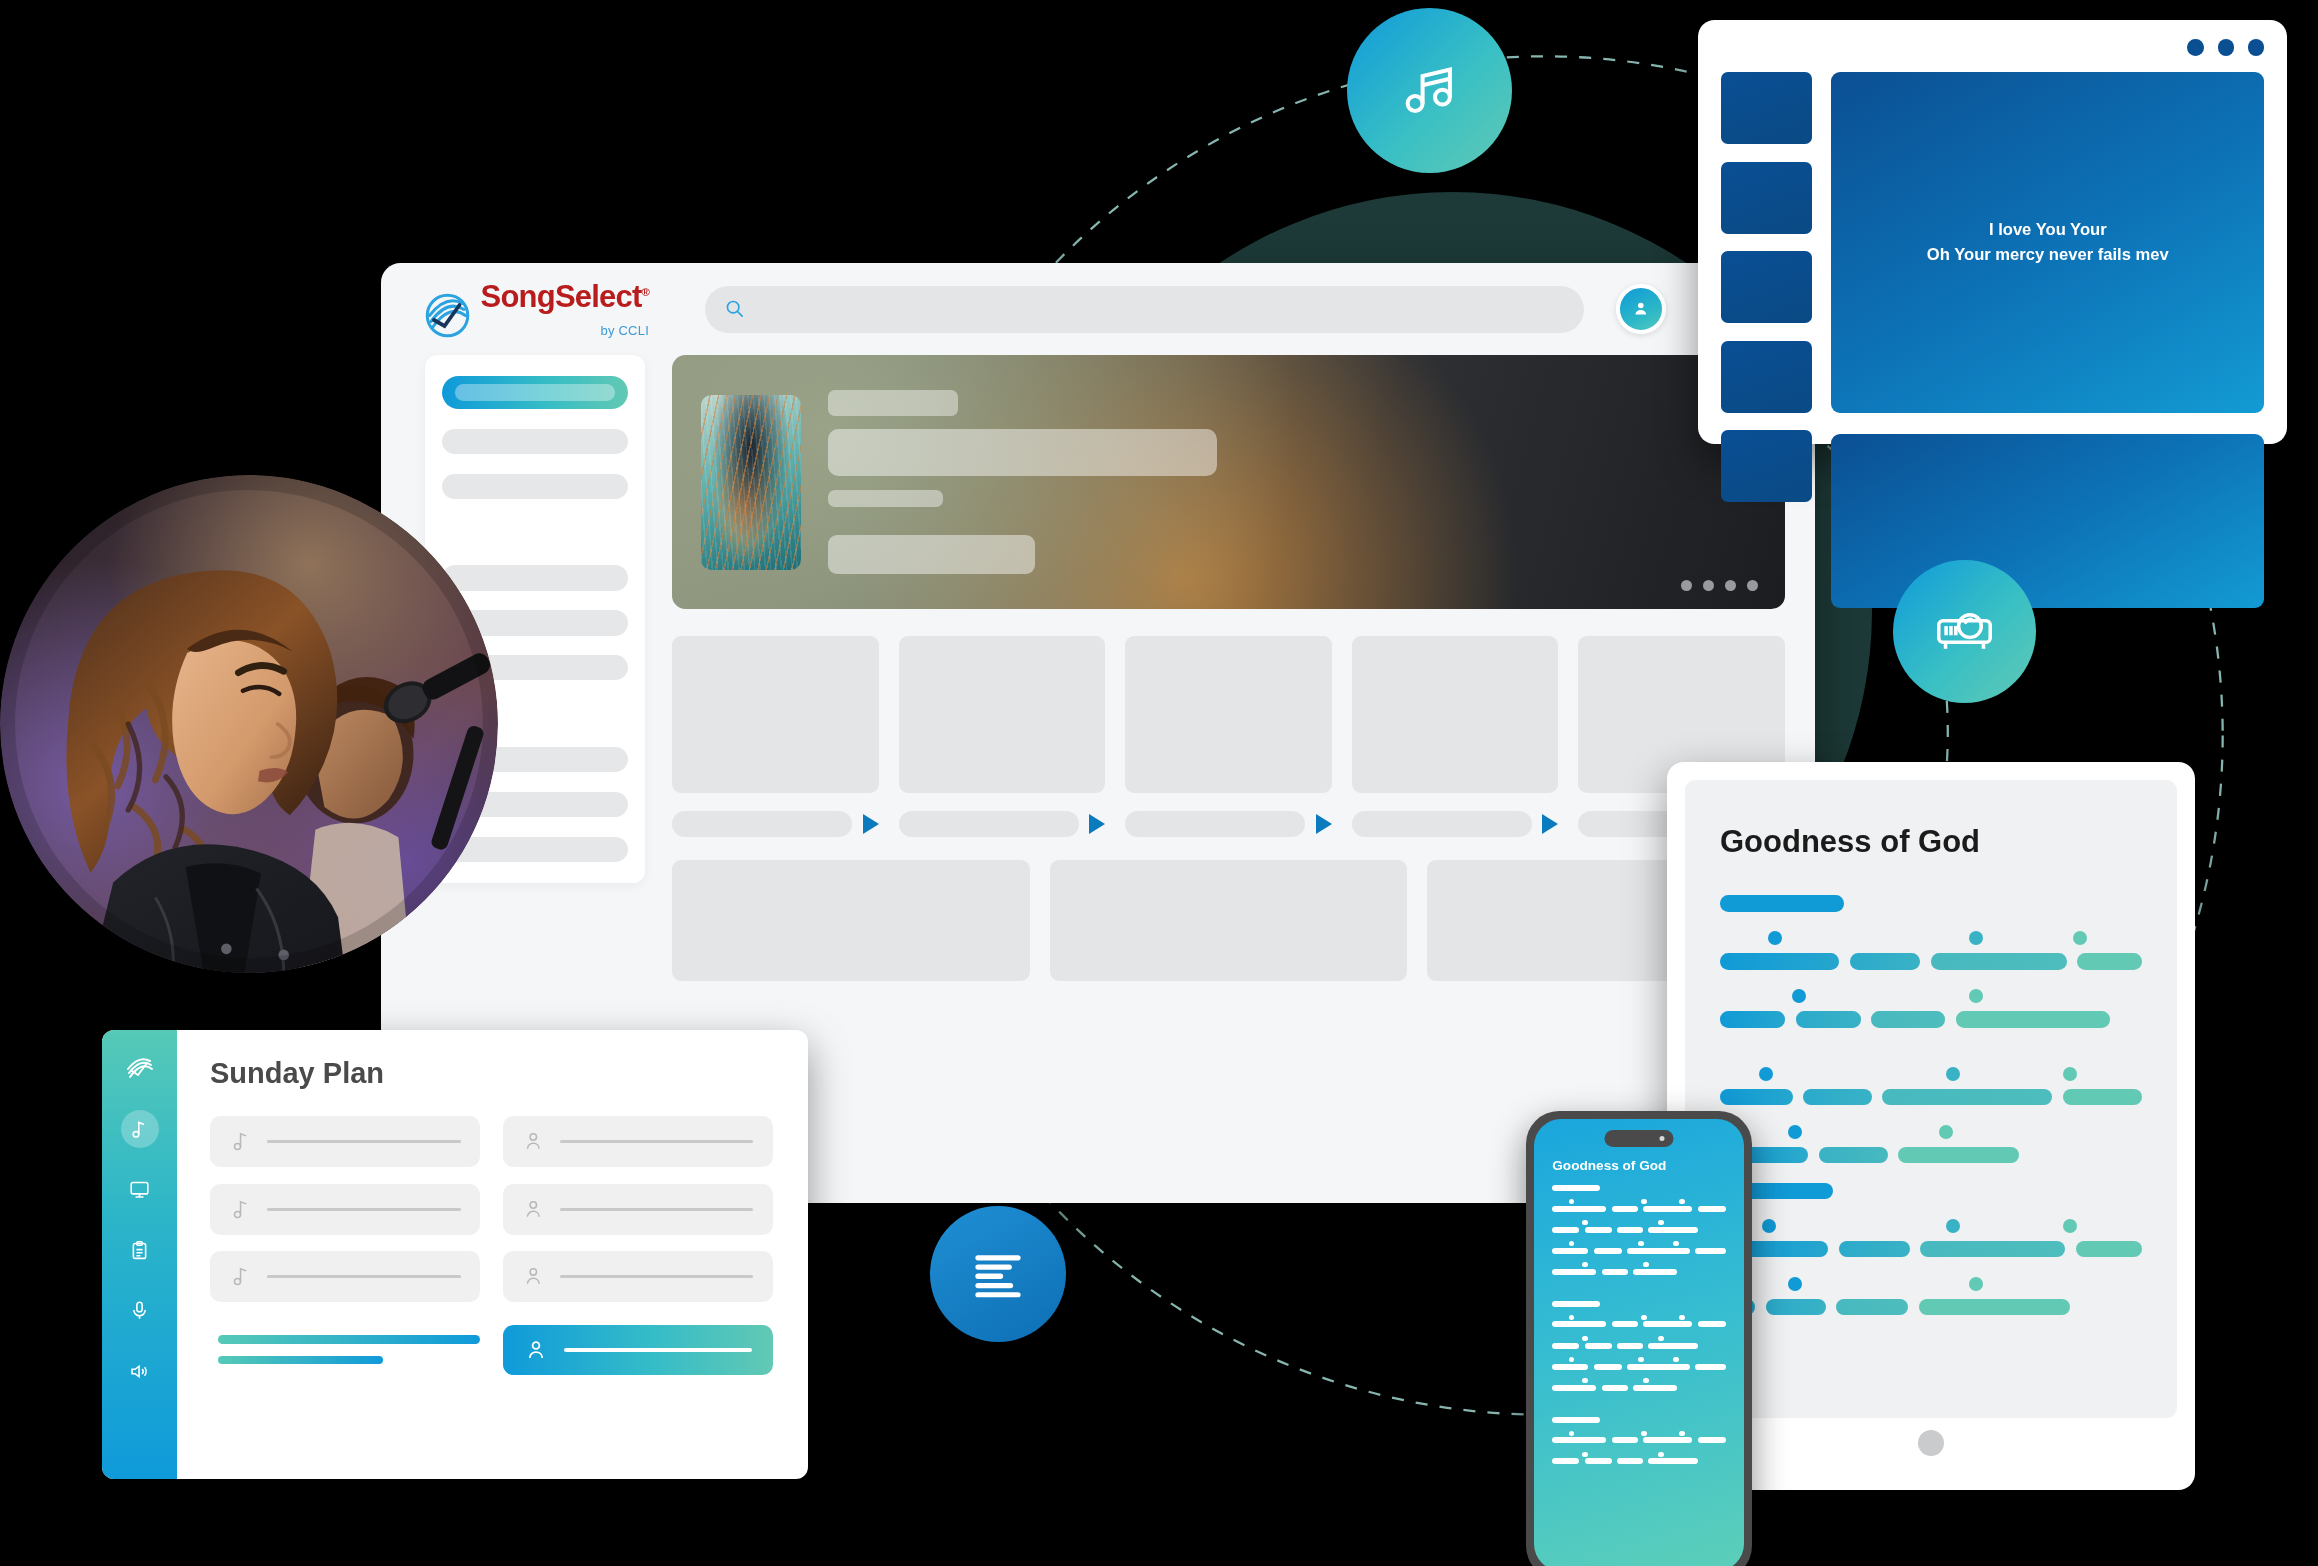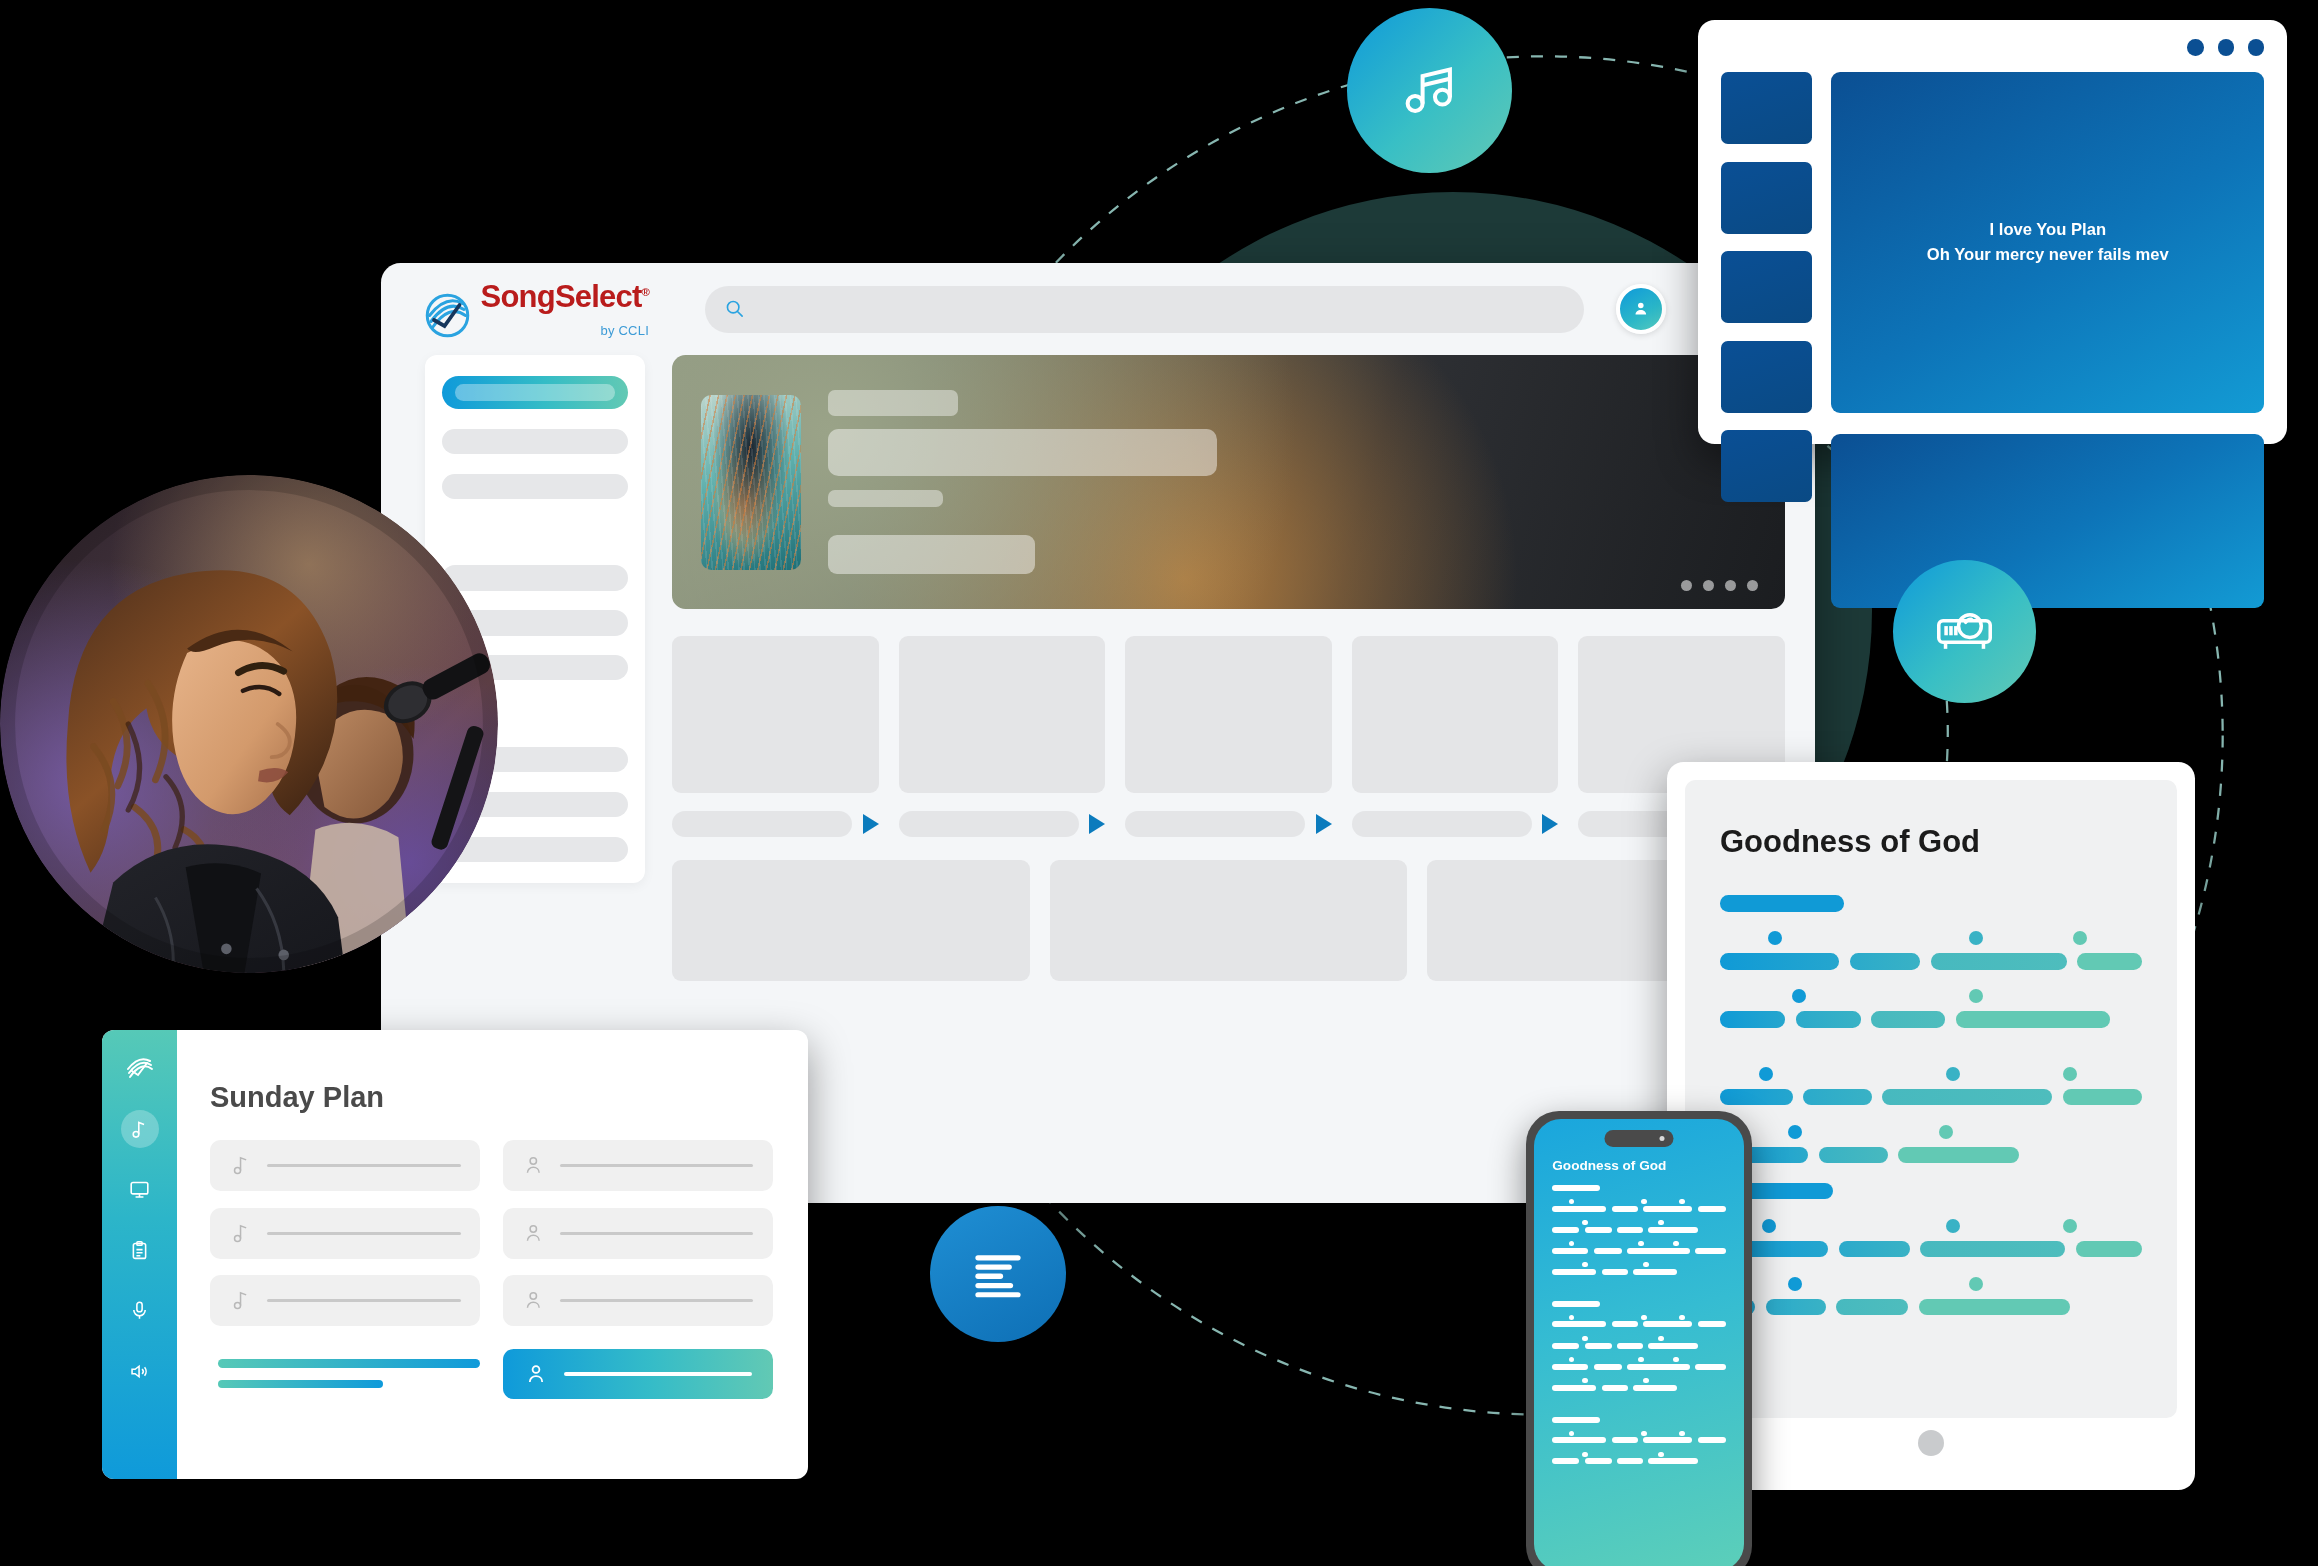--- a/index.html
+++ b/index.html
@@ -166,21 +166,21 @@
     background:#fff; border-radius:12px; display:flex; overflow:hidden;
     box-shadow:0 15px 42px rgba(0,0,0,.4);
   }
   .plan-rail {
     width:75px; flex:none; padding:19.6px 0;
     background:linear-gradient(180deg,#56c9b7 0%, #2cb5c9 42%, #0f9ada 100%);
     display:flex; flex-direction:column; align-items:center; gap:22.6px;
   }
   .rail-icon { width:38px; height:38px; display:flex; align-items:center; justify-content:center; border-radius:50%; }
   .rail-icon.active { background:rgba(255,255,255,.26); }
-  .plan-body { flex:1; padding:27px 35px 17px 33px;margin-top:24px; }
+  .plan-body { flex:1; padding:27px 35px 17px 33px; }
   .plan-title { font-size:29px; font-weight:bold; color:#4a4a4a; margin-bottom:26px; }
   .plan-grid { display:grid; grid-template-columns:1fr 1fr; gap:16.6px 22.6px; }
   .plan-field {
     height:51px; border-radius:10.6px; background:#f0f0f0;
     display:flex; align-items:center; gap:15px; padding:0 19.6px;
   }
   .plan-field .stub { flex:1; height:3px; border-radius:1.5px; background:#c9c9c9; }
   .plan-foot { display:grid; grid-template-columns:1fr 1fr; gap:22.6px; margin-top:22.6px; align-items:center; }
   .plan-links { display:flex; flex-direction:column; gap:12px; padding-left:7.5px; }
   .plan-links i { display:block; height:8.3px; border-radius:4.5px; background:linear-gradient(90deg,#56c9b7 0%,#0f9ada 100%); }
@@ -345,21 +345,21 @@
       <div class="present-thumbs">
         <div></div>
         <div></div>
         <div></div>
         <div></div>
         <div></div>
       </div>
       <div class="present-slides">
         <div class="slide one">
           <div class="slide-text">
-            <div>I love You Plan</div>
+            <div>I love You Your</div>
             <div>Oh Your mercy never fails mev</div>
           </div>
         </div>
         <div class="slide two"></div>
       </div>
     </div>
   </div>
 
   <div class="tablet">
     <div class="tablet-screen">

